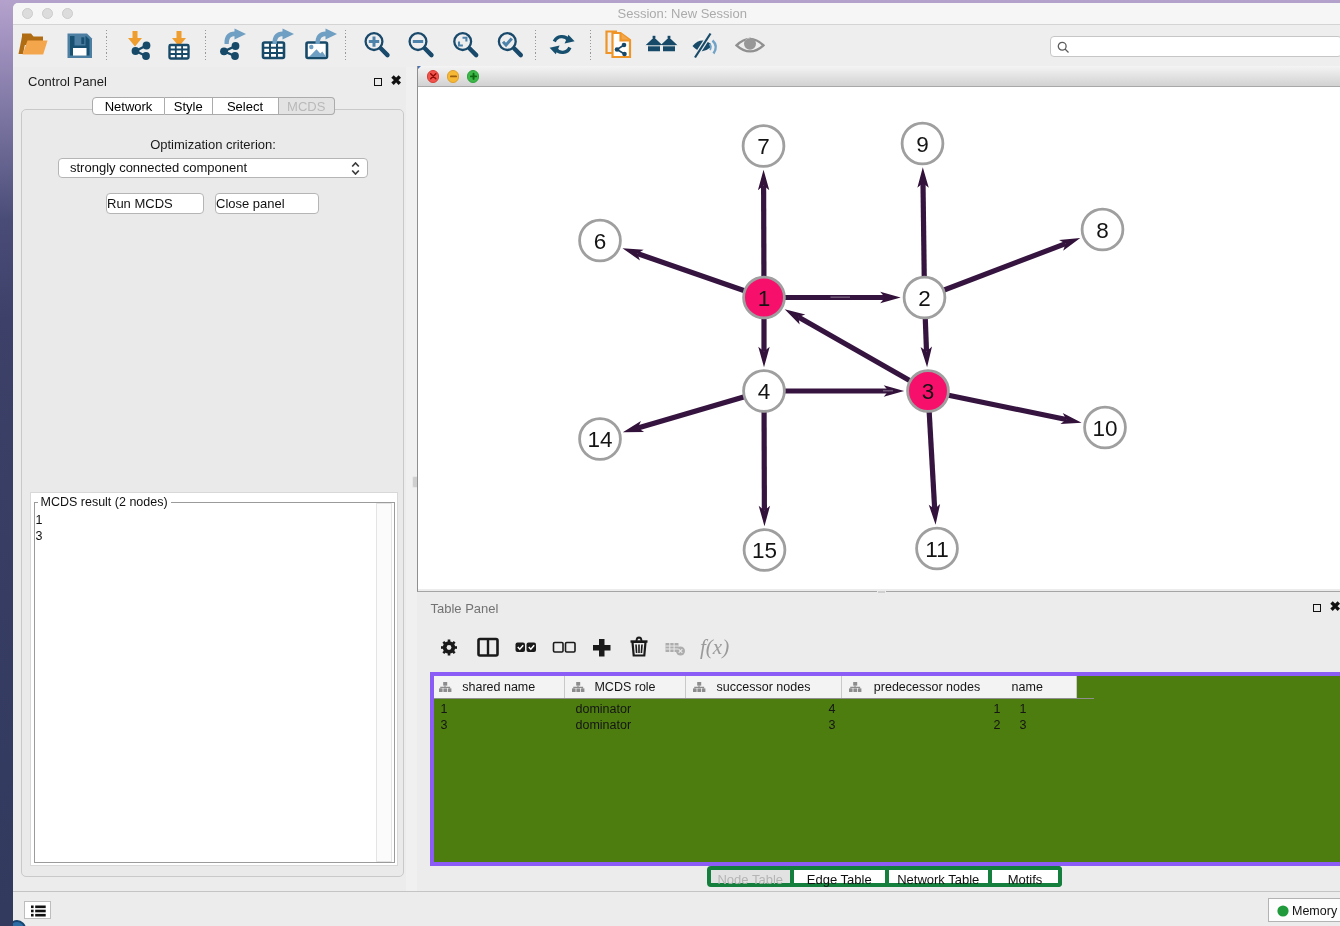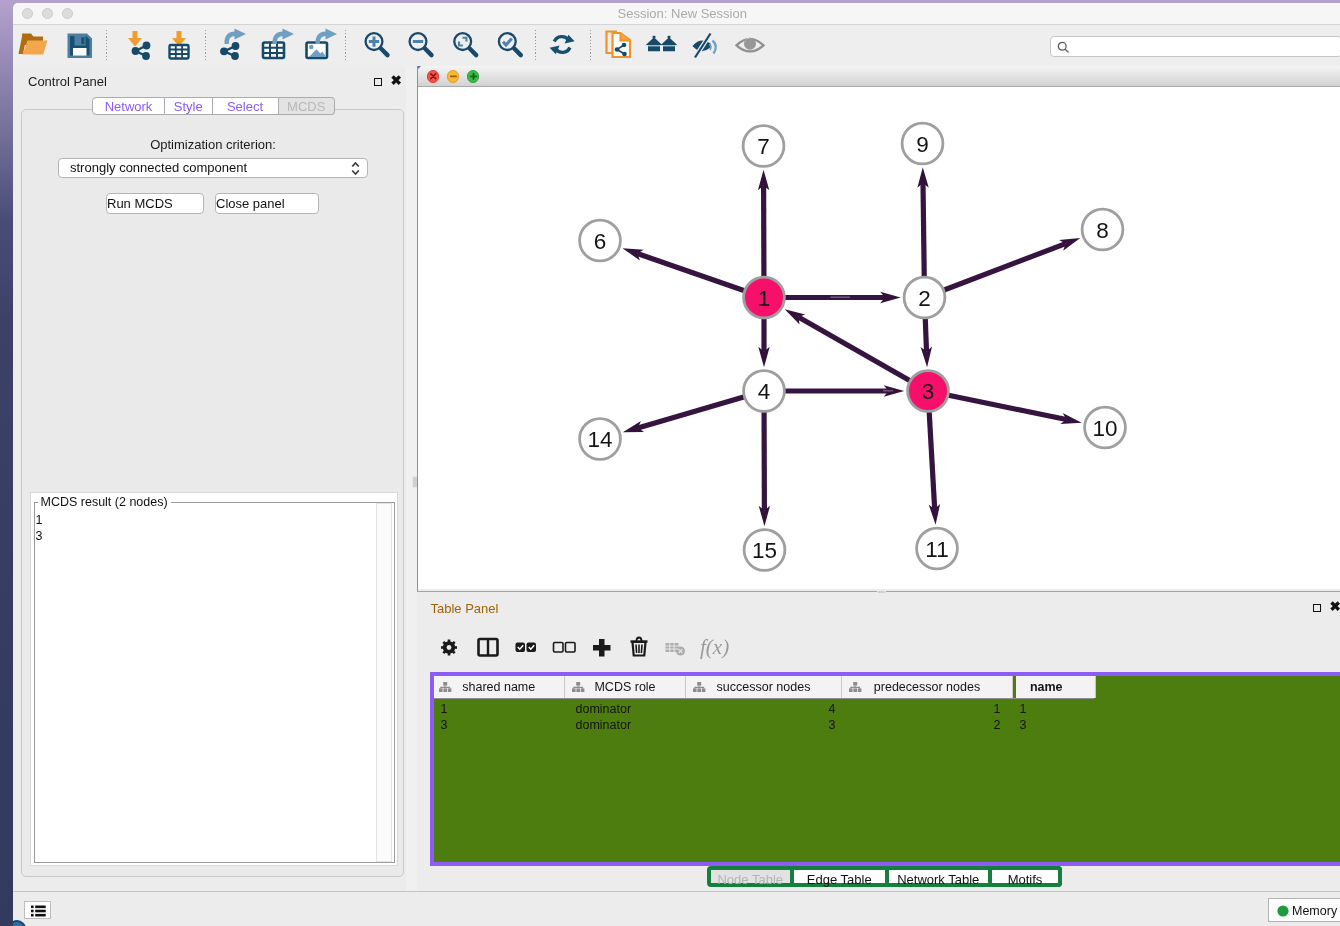--- a/index.html
+++ b/index.html
@@ -11,39 +11,39 @@
 .tl{position:absolute;top:5px;width:11px;height:11px;border-radius:50%;background:#dcdcdc;border:1px solid #cbcbcb;box-sizing:border-box;}
 #wtitle{position:absolute;top:3px;left:0;width:100%;text-align:center;font-size:13px;color:#ababab;}
 
 #toolbar{position:absolute;left:0;top:22px;width:100%;height:42px;background:#eeeeee;border-bottom:1px solid #cfcfcf;}
 .sep{position:absolute;top:5px;height:31px;width:1px;background-image:repeating-linear-gradient(180deg,#989898 0,#989898 1.2px,transparent 1.2px,transparent 3.2px);}
 #search{position:absolute;left:1037px;top:11.5px;width:290px;height:19px;background:#fff;border:1px solid #c6c6c6;border-radius:4px;}
 
 #cp{position:absolute;left:0;top:64px;width:393px;height:827px;background:#ececec;}
 #cptitle{position:absolute;left:15px;top:7px;font-size:13px;color:#1c1c1c;}
 #cpbox{position:absolute;left:8px;top:42.5px;width:383px;height:768px;background:#eaeaea;border:1px solid #c9c9c9;border-radius:5px;box-sizing:border-box;}
-.tab{position:absolute;top:30.5px;height:18px;line-height:18px;text-align:center;font-size:13px;color:#8b5cf6;background:#fff;border:1px solid #ababab;box-sizing:border-box;}
+.tab{position:absolute;top:30.5px;height:18px;line-height:18px;text-align:center;font-size:13px;color:#000000;background:#fff;border:1px solid #ababab;box-sizing:border-box;}
 #optlabel{position:absolute;left:0px;top:70px;width:400px;text-align:center;font-size:13px;color:#1a1a1a;}
 #combo{position:absolute;left:45px;top:91.5px;width:310px;height:20px;background:#fff;border:1px solid #b5b5b5;border-radius:4px;box-sizing:border-box;font-size:13px;color:#111;line-height:18px;padding-left:11px;}
 .btn{position:absolute;top:126.5px;height:21px;background:#fff;border:1px solid #b5b5b5;border-radius:4px;box-sizing:border-box;font-size:13px;color:#111;text-align:left;line-height:19px;}
 #fieldset{position:absolute;left:16.5px;top:425px;width:368.5px;height:374.5px;background:#fff;border:1px solid #d8d8d8;box-sizing:border-box;}
 #fsborder{position:absolute;left:3.5px;top:9px;width:360.5px;height:361px;border:1px solid #9b9b9b;box-sizing:border-box;}
 #fslegend{position:absolute;left:7px;top:2.5px;background:#fff;font-size:12.5px;color:#111;padding:0 3px;}
 #fsscroll{position:absolute;right:5.5px;top:10px;width:16px;height:359px;background:#fbfbfb;border:1px solid #e4e4e4;box-sizing:border-box;}
 
 #vdiv{position:absolute;left:393px;top:64px;width:11px;height:827px;background:#f0f0f0;}
 
 #netwin{position:absolute;left:404px;top:63.5px;width:934.5px;height:526px;border-left:1px solid #8f8f8f;border-bottom:1px solid #a5a5a5;box-sizing:border-box;}
 #nettb{position:absolute;left:0;top:0;width:100%;height:20px;background:linear-gradient(180deg,#f4f4f4,#dcdcdc 70%,#d2d2d2);border-bottom:1px solid #a8a8a8;}
 .light{position:absolute;top:4px;width:12.5px;height:12.5px;border-radius:50%;box-sizing:border-box;}
 #nettitle{position:absolute;top:3px;left:0;width:100%;text-align:center;font-size:13px;font-weight:bold;color:#111;}
 #netcanvas{position:absolute;left:0;top:21px;width:100%;height:502px;background:#fff;}
 
 #tp{position:absolute;left:404px;top:590.5px;width:934.5px;height:298px;background:#ececec;}
-#tptitle{position:absolute;left:13.5px;top:7.5px;font-size:13px;color:#a16207;}
+#tptitle{position:absolute;left:13.5px;top:7.5px;font-size:13px;color:#737373;}
 #tbl{position:absolute;left:12.5px;top:78.5px;width:911px;height:186px;background:#4d7c0f;border:4px solid #8b5cf6;}
 .th{position:absolute;top:0;height:22px;background:#f3f3f3;border-right:1px solid #c9c9c9;box-sizing:border-box;font-size:12.5px;color:#151515;text-align:center;line-height:23px;}
 .td{position:absolute;font-size:12.5px;color:#151515;height:16px;line-height:16px;}
 .btab{position:absolute;top:273px;height:20.5px;background:#fff;border:4px solid #15803d;box-sizing:border-box;font-size:13px;color:#111;text-align:center;line-height:19px;}
 
 #status{position:absolute;left:0;top:888px;width:100%;height:33px;background:#ececec;border-top:1px solid #c4c4c4;}
 #membtn{position:absolute;right:9.5px;top:6.5px;width:74px;height:24px;background:#fdfdfd;border:1px solid #b3b3b3;box-sizing:border-box;font-size:12.5px;color:#111;}
 #listbtn{position:absolute;left:10.5px;top:9px;width:27.5px;height:18.5px;background:#fff;border:1px solid #bdbdbd;box-sizing:border-box;}
 </style></head>
 <body>
@@ -352,21 +352,21 @@
       <path d="M261.7 56.2 l3.6 3.6 M265.3 56.2 l-3.6 3.6" stroke="#e9e9e9" stroke-width="1.2"></path>
 
       <text x="283" y="61" font-family="Liberation Serif" font-style="italic" font-size="21px" fill="#9a9a9a">f(x)</text>
     </svg>
 
     <div id="tbl">
       <div class="th" style="left:0;width:131.5px;">shared name</div>
       <div class="th" style="left:131.5px;width:121px;">MCDS role</div>
       <div class="th" style="left:252.5px;width:156px;">successor nodes</div>
       <div class="th" style="left:408.5px;width:171px;">predecessor nodes</div>
-      <div class="th" style="left:582px;width:80.5px;box-sizing:border-box;padding-right:18px;font-weight:bold;">name</div>
+      <div class="th" style="left:563px;width:80.5px;box-sizing:border-box;padding-right:18px;">name</div>
       <div class="abs" style="left:0;top:22px;width:660px;height:0;border-top:1px solid #8f8f8f;"></div>
       <svg class="abs" style="left:0;top:0;" width="660" height="22" viewBox="0 0 660 22">
         <g fill="#8c8c8c" stroke="#8c8c8c" stroke-width="0">
           <g transform="translate(5,6)">
               <rect x="4.2" y="0" width="4" height="3.6"></rect>
               <rect x="0" y="6.4" width="3.6" height="3.6"></rect>
               <rect x="4.4" y="6.4" width="3.6" height="3.6"></rect>
               <rect x="8.8" y="6.4" width="3.6" height="3.6"></rect>
               <path d="M6 3.6 v1.9 M1.8 6.4 v-1 h8.8 v1" stroke-width="1.1" fill="none"></path>
             </g>

